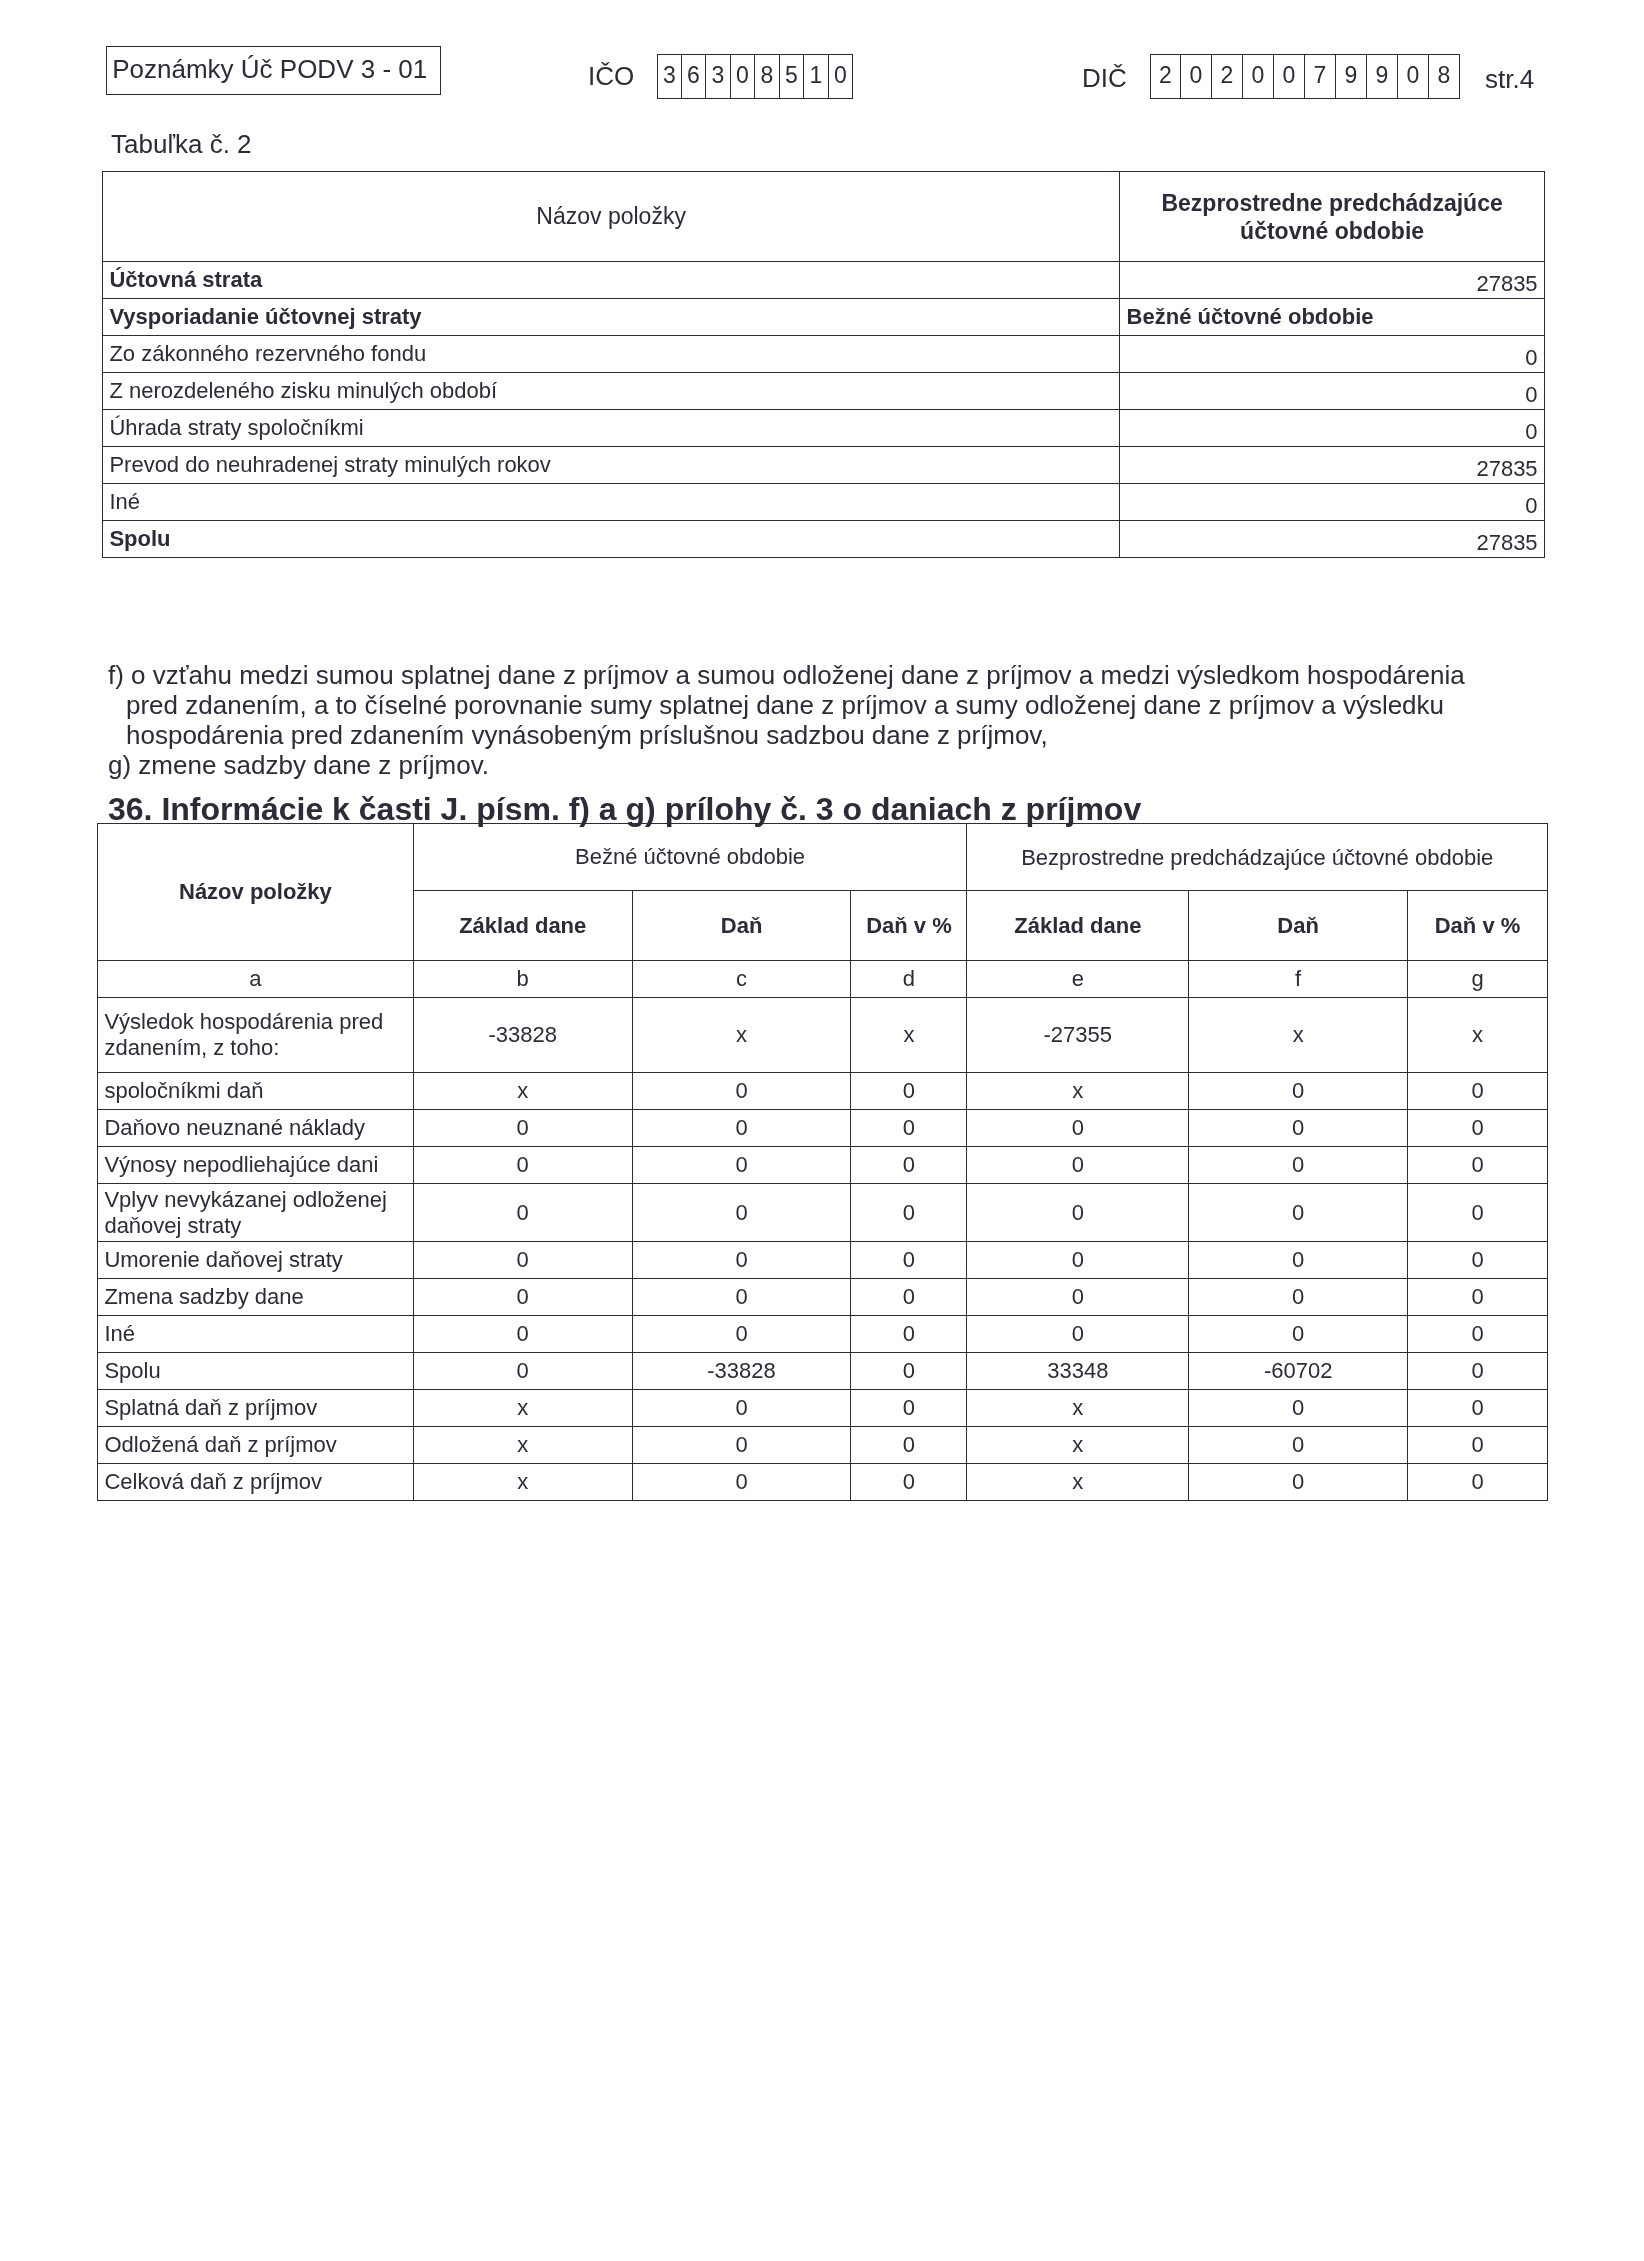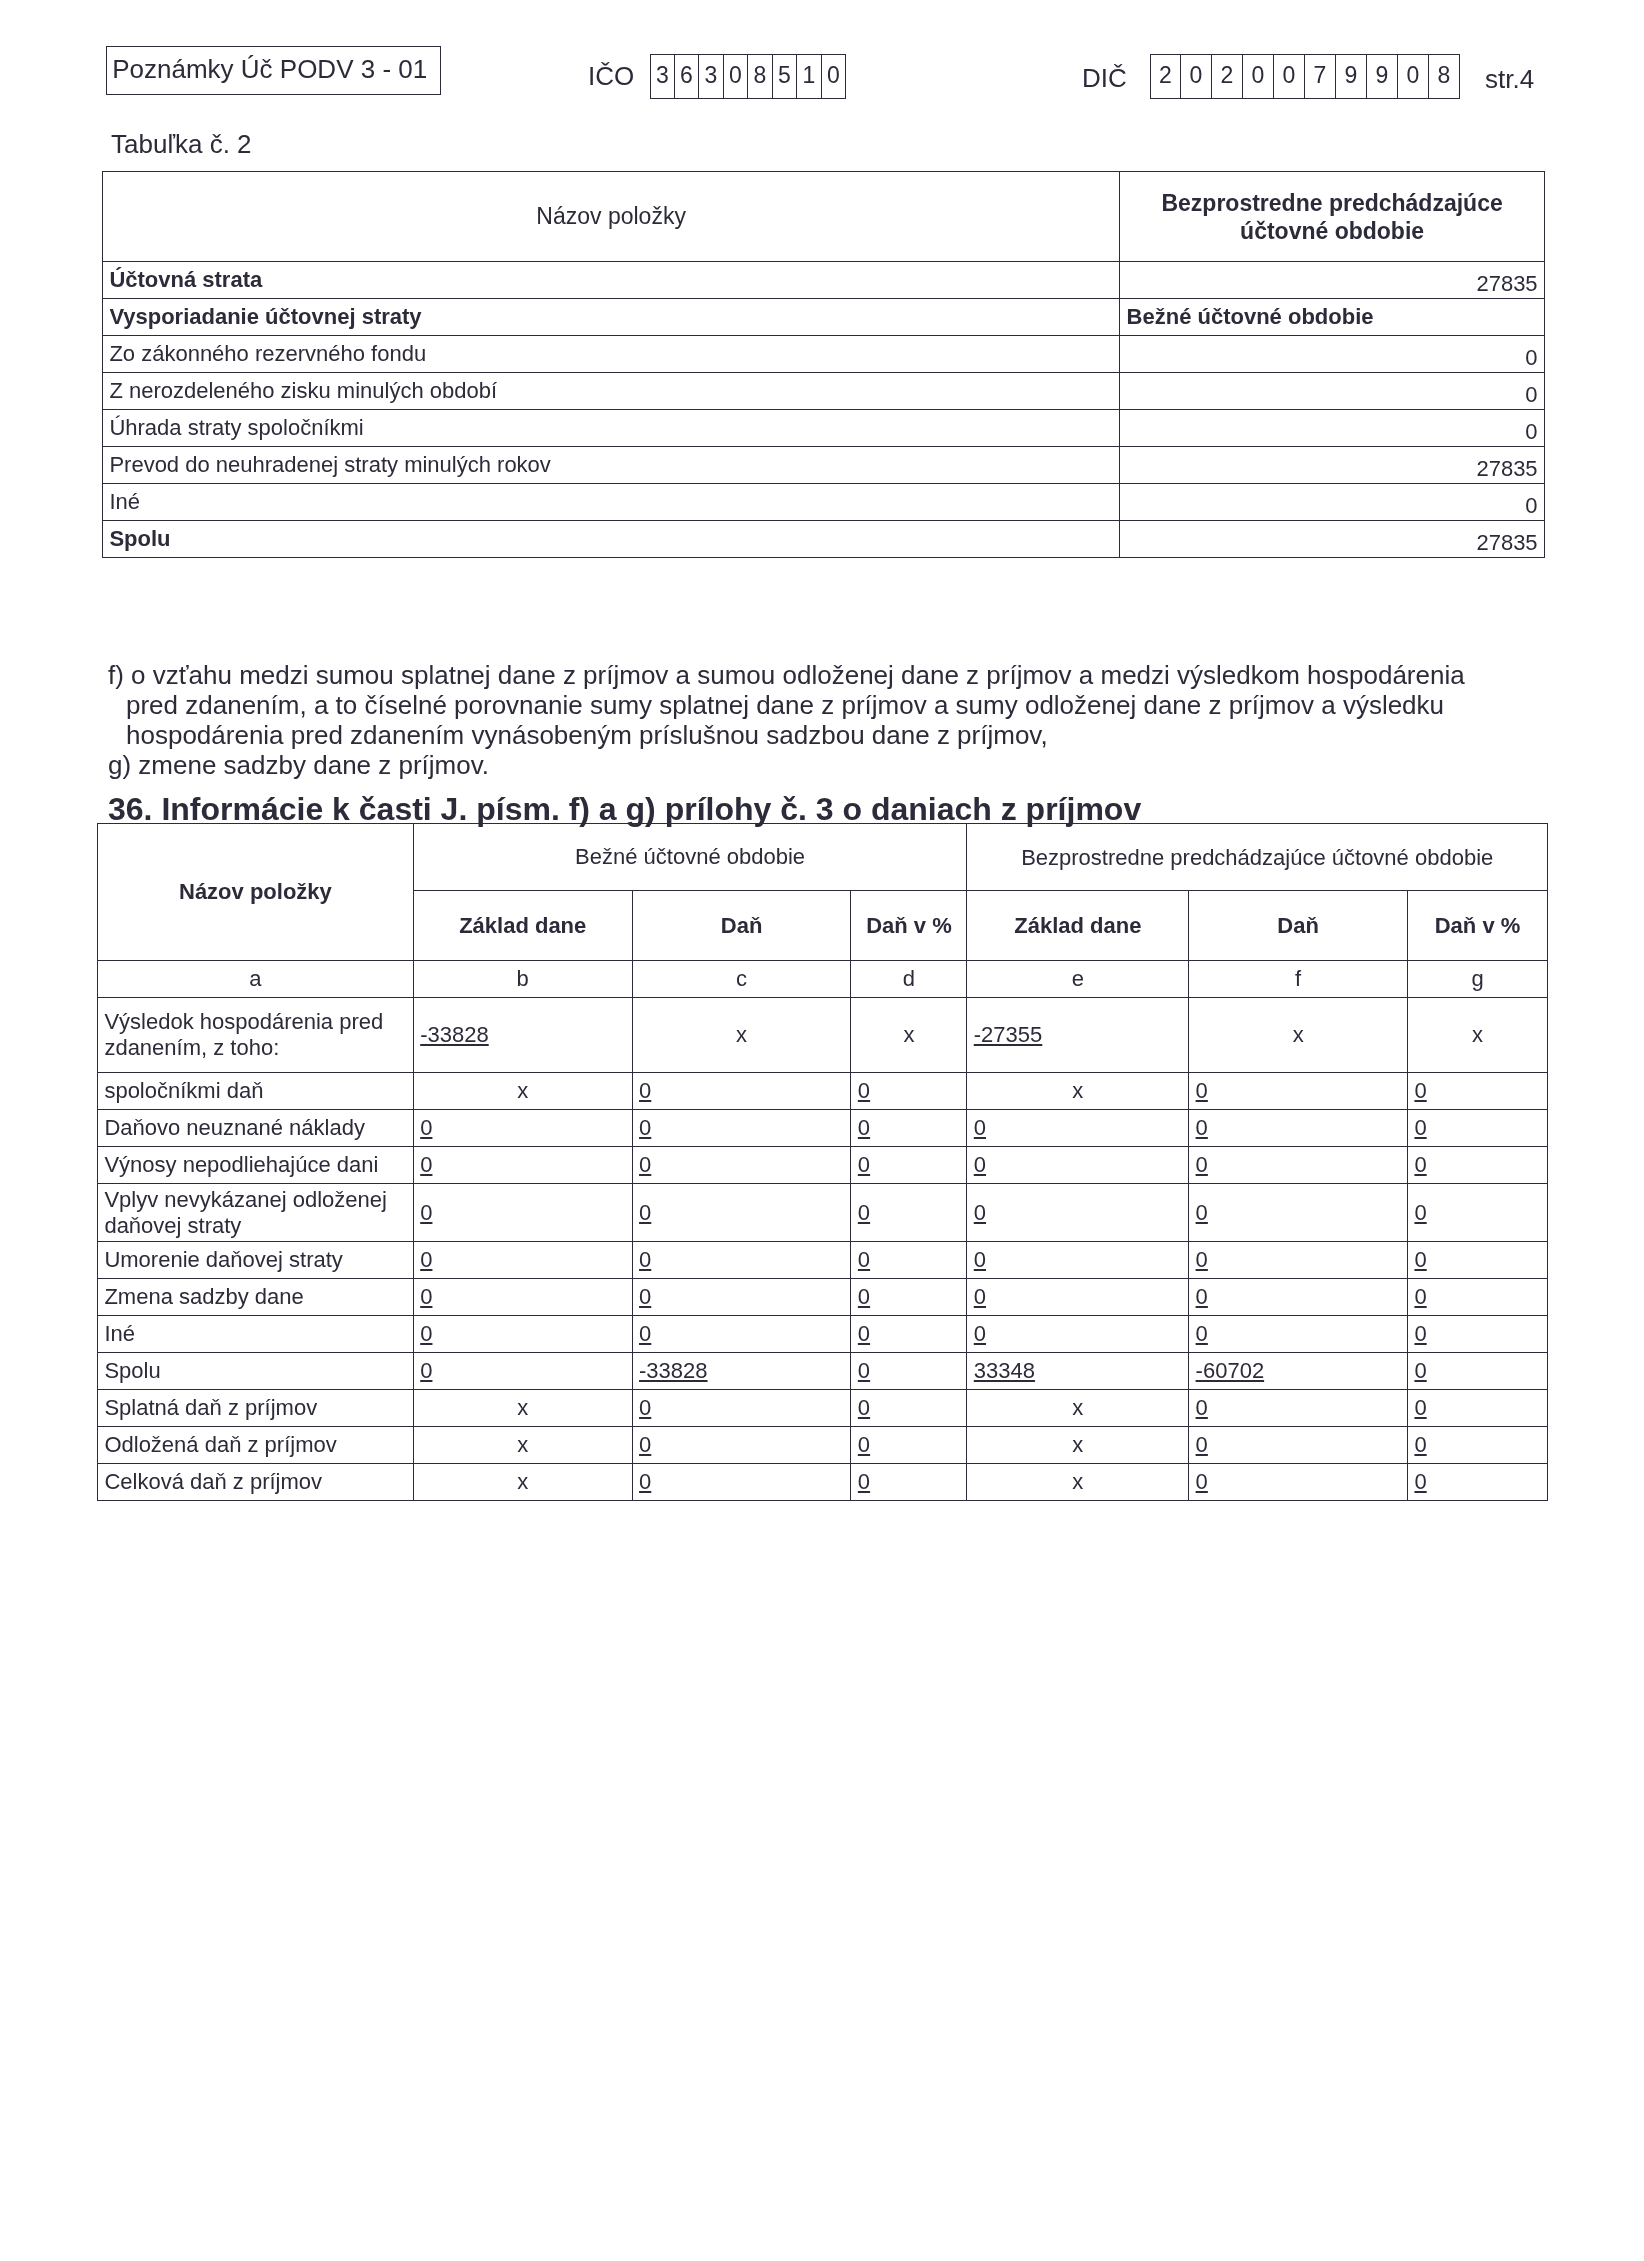--- a/index.html
+++ b/index.html
@@ -28,32 +28,32 @@
   .center { text-align: center; }
 
   #paragraph { left: 108px; top: 660px; width: 1417px; font-size: 26px; line-height: 30px; }
   #paragraph p { margin: 0; }
   #paragraph .indent { padding-left: 18px; }
   #section-heading { left: 108px; top: 791px; font-size: 32px; font-weight: bold; }
 
   #t36 { left: 97px; top: 823px; width: 1451px; font-size: 22px; }
   #t36 th { font-weight: bold; text-align: center; vertical-align: middle; }
   #t36 td { height: 37px; }
-  #t36 td.r { text-align: left; text-decoration: underline; }
+  #t36 td.r { text-align: center; }
   #t36 td.c { text-align: center; }
   #t36 td.lbl { line-height: 26px; }
 </style>
 </head>
 <body>
 
 <div id="form-code-box" class="abs bd">
   <span>Poznámky Úč PODV 3 - 01</span>
 </div>
 
-<div class="abs" style="left:588px; top:52px; display:flex; align-items:center; gap:16px;">
+<div class="abs" style="left:588px; top:52px; display:flex; align-items:center; gap:23px;">
   <span class="code-label">IČO</span>
   <div class="digits" id="ico-digits">
       <div class="digit">3</div>
       <div class="digit">6</div>
       <div class="digit">3</div>
       <div class="digit">0</div>
       <div class="digit">8</div>
       <div class="digit">5</div>
       <div class="digit">1</div>
       <div class="digit">0</div>

